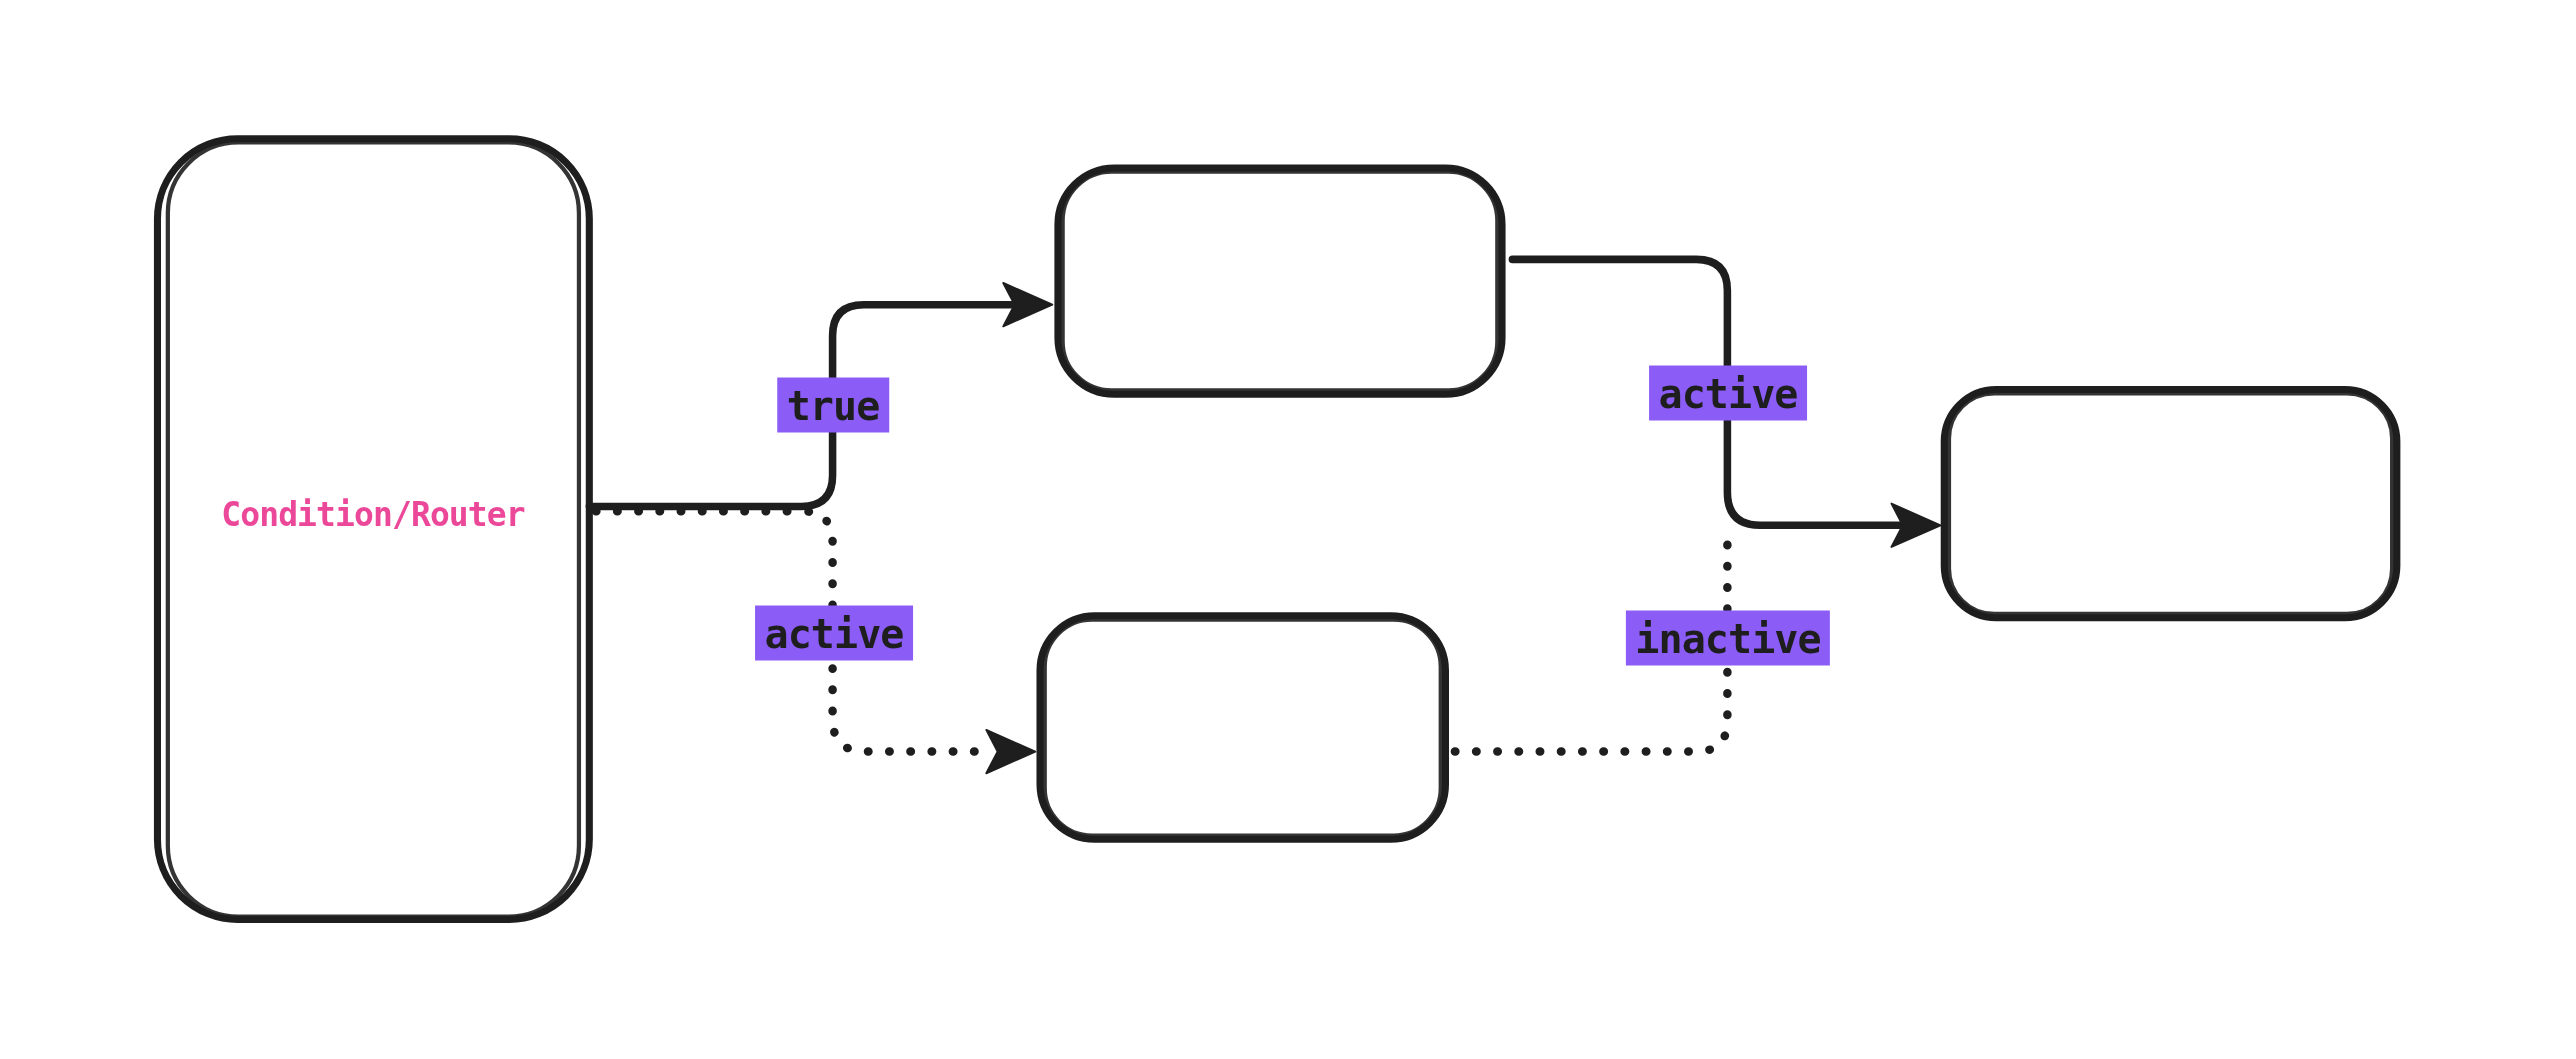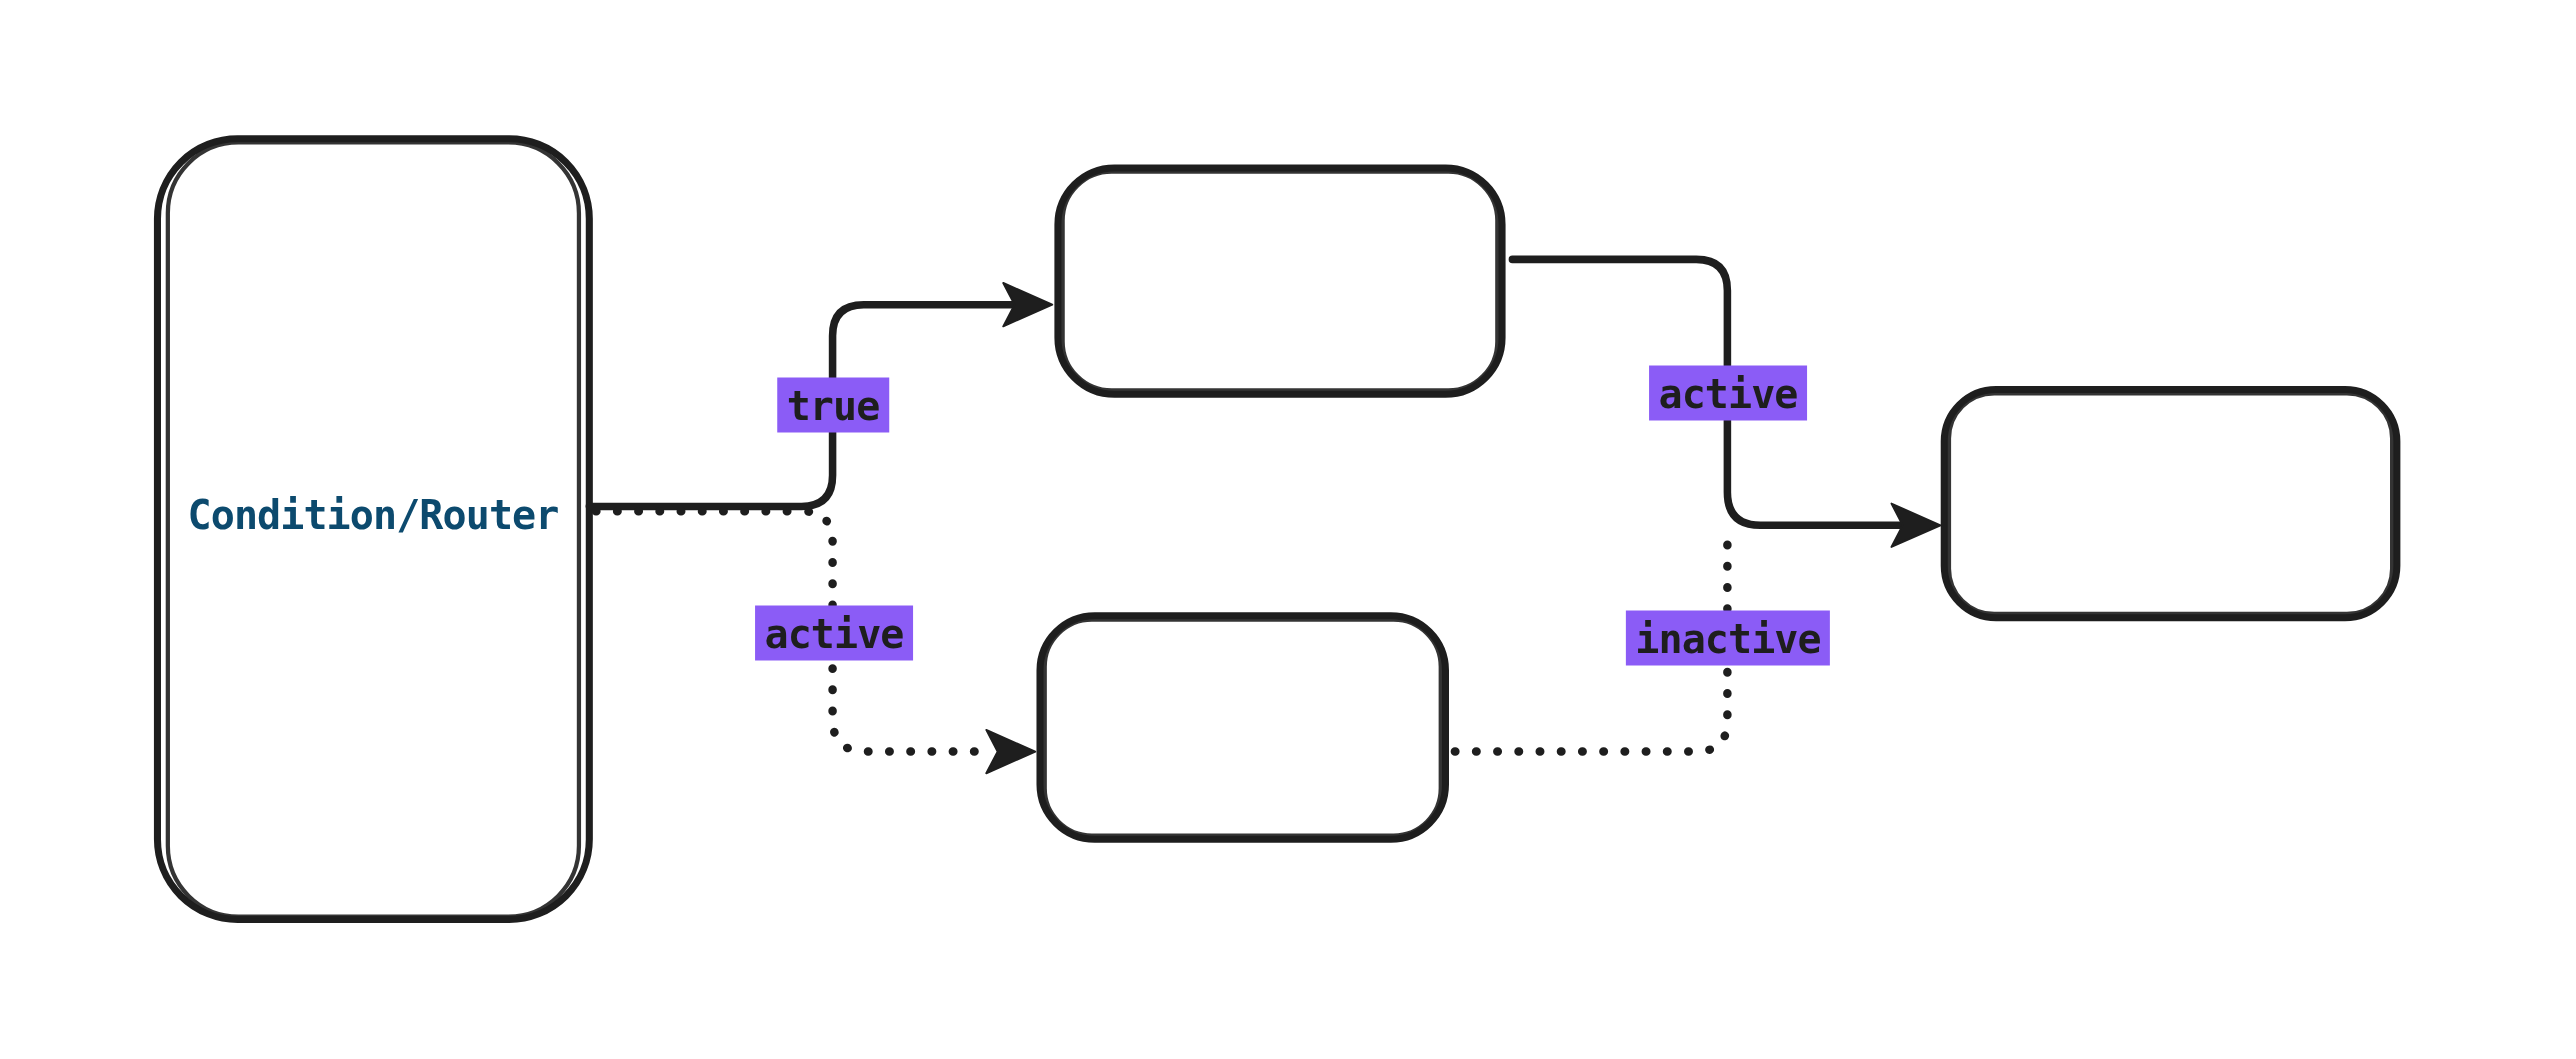--- a/index.html
+++ b/index.html
@@ -52,22 +52,22 @@
     fill: #1e1e1e;
     stroke: #1e1e1e;
     stroke-width: 2;
     stroke-linejoin: round;
   }
   .node-label {
     position: absolute;
     display: flex;
     align-items: center;
     justify-content: center;
-    color: #0c4a6e;
-    font-size: 40px;
+    color: #ec4899;
+    font-size: 33px;
     font-weight: 600;
     letter-spacing: -0.9px;
     white-space: nowrap;
   }
   .edge-label {
     position: absolute;
     transform: translate(-50%, -50%);
     background: #8b5cf6;
     padding: 7.5px 9.4px;
     color: #1e1e1e;

